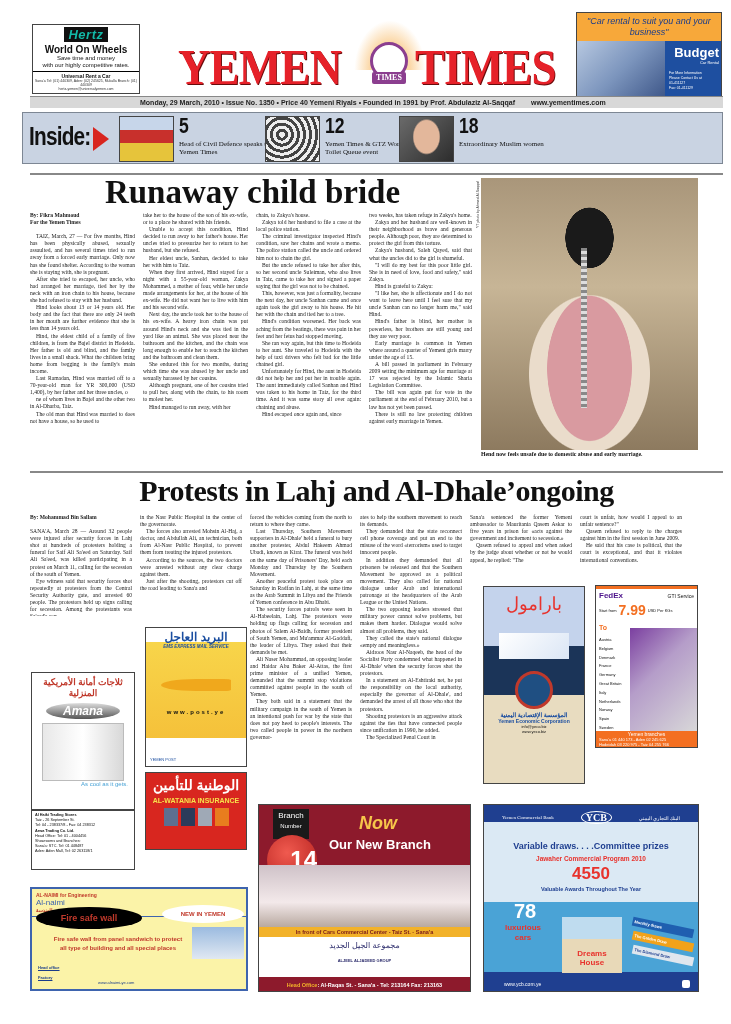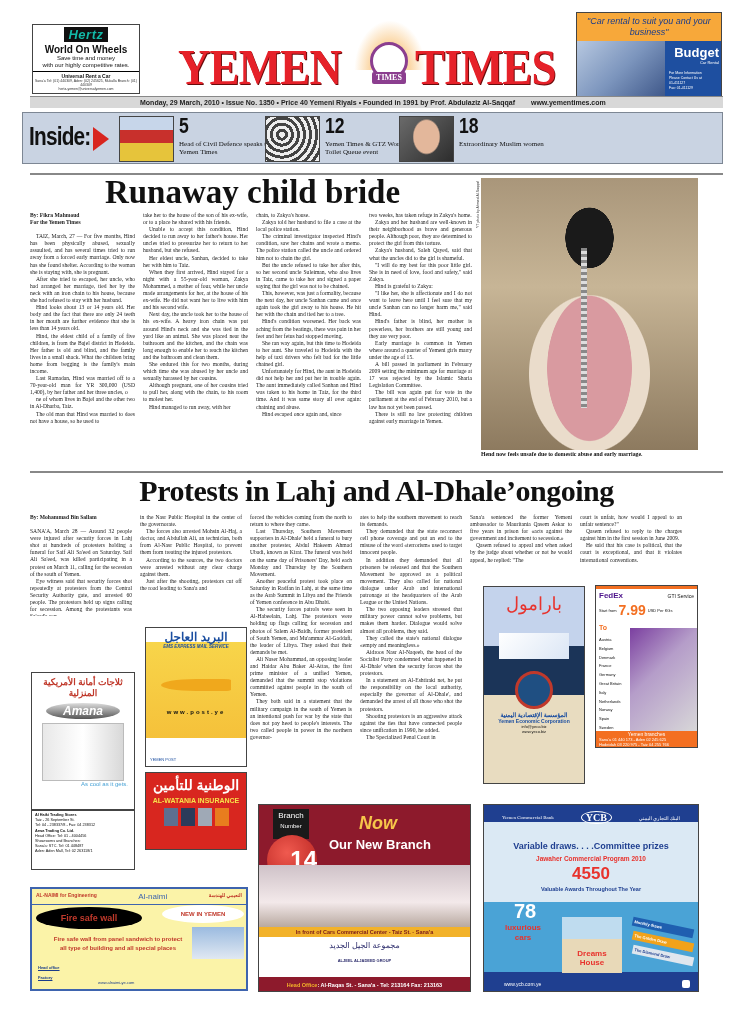--- a/index.html
+++ b/index.html
@@ -263,21 +263,21 @@
   <div style="text-align:center;font-weight:bold;font-size:7px;color:#f7e24b;margin-top:4px;">AL-WATANIA INSURANCE</div>
   <div style="display:flex;gap:3px;justify-content:center;margin-top:4px;">
     <div style="width:14px;height:18px;background:#5d6f90;"></div>
     <div style="width:14px;height:18px;background:#2b3b5a;"></div>
     <div style="width:14px;height:18px;background:#9fa9b6;"></div>
     <div style="width:14px;height:18px;background:#e87d1e;"></div>
   </div>
 </div>
 
 <div class="abs ad naimi" style="left:30px;top:887px;width:218px;height:104px;">
-  <div style="display:flex;justify-content:space-between;font-size:5px;font-weight:bold;color:#c0392b;padding:3px 4px;border-bottom:1px solid #3e64ae;">
+  <div style="display:flex;justify-content:space-between;font-size:5px;font-weight:bold;color:#c0392b;padding:3px 4px;border-bottom:1px solid #3e64ae;flex-direction:column;">
     <span>AL-NAIMI for Engineering</span>
     <span style="color:#3e64ae;font-size:8px;font-weight:normal;">Al-naimi</span>
     <span>النعيمي للهندسة</span>
   </div>
   <div style="position:absolute;left:4px;top:18px;width:106px;height:22px;background:#000000;border-radius:50%;color:#c0392b;font-weight:bold;font-size:9px;text-align:center;line-height:22px;">Fire safe wall</div>
   <div style="position:absolute;left:130px;top:16px;width:82px;height:18px;background:#fff;border-radius:50%;color:#c0392b;font-weight:bold;font-size:6px;text-align:center;line-height:18px;">NEW IN YEMEN</div>
   <div style="position:absolute;left:160px;top:38px;width:52px;height:32px;background:linear-gradient(180deg,#9bbbe0,#e0e8f2);"></div>
   <div style="position:absolute;left:6px;top:46px;width:160px;color:#c0392b;font-weight:bold;font-size:6px;line-height:9px;text-align:center;">
     <div>Fire safe wall from panel sandwich to protect</div>
     <div>all type of building and all special places</div>

